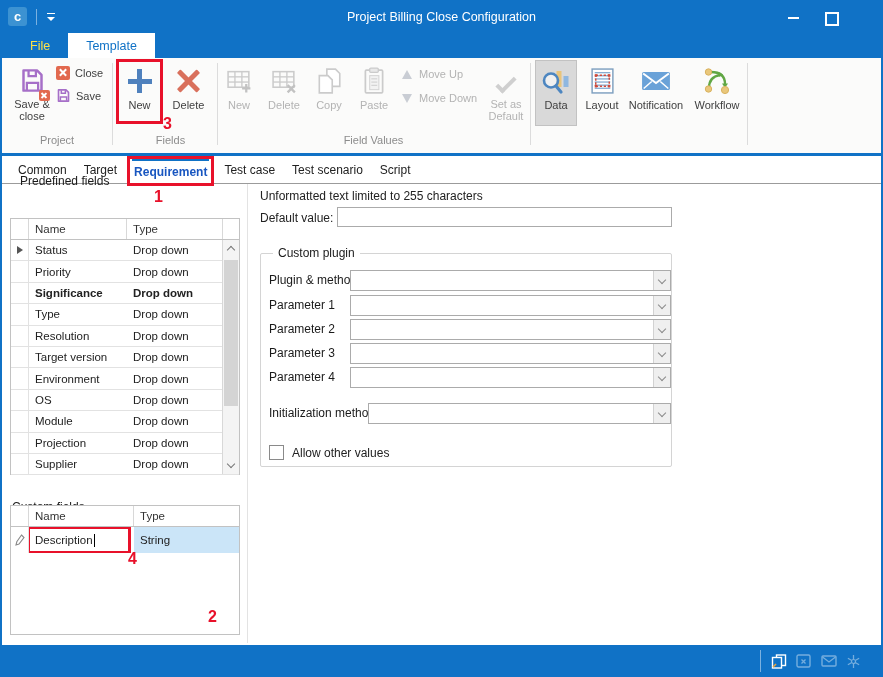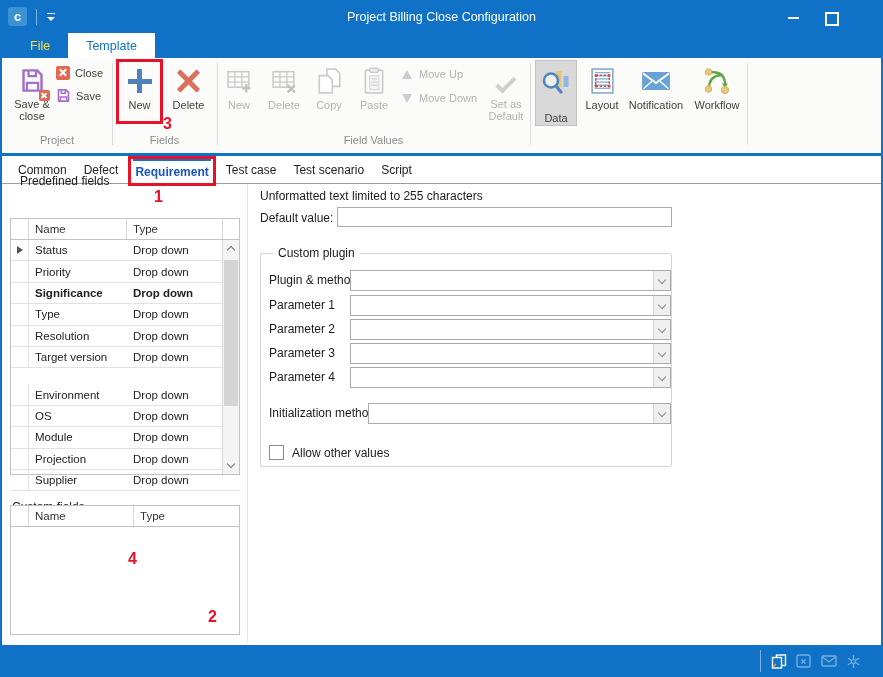--- a/index.html
+++ b/index.html
@@ -31,21 +31,21 @@
 
   
   .ribbon { position: relative; height: 98px; background: #FBFBFA; border-bottom: 3px solid #1072C6; }
   .gsep { position: absolute; top: 5px; height: 82px; width: 1px; background: #DCDCDC; }
   .glabel { position: absolute; top: 76px; height: 14px; text-align: center; font-size: 11px; color: #8C8C8C; }
   .rbtn { position: absolute; top: 3px; height: 62px; display: flex; flex-direction: column; align-items: center;
           font-size: 11px; color: #3F3F3F; cursor: default; }
   .rbtn .ricon { height: 36px; display: flex; align-items: center; justify-content: center; margin-top: 2px; }
   .rbtn .rlabel { text-align: center; line-height: 1.15; }
   .rbtn.disabled, .stackrow.disabled { color: #B3B3B3; }
-  .rbtn.selected { background: #D9D9D9; border: 1px solid #C2C2C2; top: 2px; height: 66px; justify-content: space-between; }
+  .rbtn.selected { background: #D9D9D9; border: 1px solid #C2C2C2; top: 2px; height: 66px; }
   .sbtn { position: absolute; left: 54px; display: flex; align-items: center; gap: 5px; font-size: 11px; color: #3F3F3F; height: 17px; }
   .stackrow { position: absolute; display: flex; align-items: center; gap: 7px; font-size: 11px; }
   .badgewrap { position: relative; }
   .badge-x { position: absolute; right: -4px; bottom: -3px; width: 11px; height: 11px; background: #E2694F; border-radius: 2px; }
   .badge-x::before,.badge-x::after { content:""; position:absolute; left:4.5px; top:2px; width:1.8px; height:7px; background:#fff; }
   .badge-x::before{ transform:rotate(45deg);} .badge-x::after{ transform:rotate(-45deg);}
   .icon-closebox { width: 14px; height: 14px; background: #E2694F; border-radius: 2px; position: relative; }
   .icon-closebox::before,.icon-closebox::after { content:""; position:absolute; left:6px; top:2.5px; width:2px; height:9px; background:#fff; }
   .icon-closebox::before{ transform:rotate(45deg);} .icon-closebox::after{ transform:rotate(-45deg);}
   .plus { position: relative; width: 24px; height: 24px; }
@@ -164,21 +164,21 @@
       <span class="rlabel">New</span>
       <span class="annbox" style="left:-1px;right:-1px;top:-2px;bottom:-1px;"></span>
     </div>
     <div class="rbtn" style="left:164px;width:45px;">
       <span class="ricon">
           <span class="bigx"></span>
         </span>
       <span class="rlabel">Delete</span>
     </div>
     <div class="annnum" style="left:161px;top:57px;">3</div>
-    <div class="glabel" style="left:110px;width:105px;">Fields</div>
+    <div class="glabel" style="left:116px;width:105px;">Fields</div>
     <div class="gsep" style="left:215px;"></div>
 
     <div class="rbtn disabled" style="left:216px;width:42px;">
       <span class="ricon">
         <svg width="27" height="26" viewBox="0 0 26 24">
             <rect x="2" y="3" width="20" height="15" fill="none" stroke="#CBCBCB" stroke-width="1.5"></rect>
             <line x1="2" y1="8" x2="22" y2="8" stroke="#CBCBCB" stroke-width="1.3"></line>
             <line x1="2" y1="13" x2="22" y2="13" stroke="#CBCBCB" stroke-width="1.3"></line>
             <line x1="8.6" y1="3" x2="8.6" y2="18" stroke="#CBCBCB" stroke-width="1.3"></line>
             <line x1="15.3" y1="3" x2="15.3" y2="18" stroke="#CBCBCB" stroke-width="1.3"></line>
@@ -298,21 +298,21 @@
       </span>
       <span class="rlabel">Workflow</span>
     </div>
     <div class="gsep" style="left:745px;"></div>
   </div>
 
   <div class="main">
 
     <div class="subtabs">
       <div class="subtab">Common</div>
-      <div class="subtab">Defect</div>
+      <div class="subtab">Target</div>
       <div class="subtab active">
         <span>Requirement</span>
         <span class="annbox" style="left:-5px;right:-5px;top:-5px;bottom:-3px;"></span>
       </div>
       <div class="subtab">Test case</div>
       <div class="subtab">Test scenario</div>
       <div class="subtab">Script</div>
     </div>
     <div class="annnum" style="left:152px;top:32px;">1</div>
 
@@ -350,21 +350,21 @@
       <div class="grow" style="height:21.4px;">
         <div class="cell c-mark"></div>
         <div class="cell" style="width:98px;">Resolution</div>
         <div class="cell" style="width:96px;">Drop down</div>
       </div>
       <div class="grow" style="height:21.4px;">
         <div class="cell c-mark"></div>
         <div class="cell" style="width:98px;">Target version</div>
         <div class="cell" style="width:96px;">Drop down</div>
       </div>
-      <div class="grow" style="height:21.4px;margin-top:16px;">
+      <div class="grow" style="height:21.4px;">
         <div class="cell c-mark"></div>
         <div class="cell" style="width:98px;">Environment</div>
         <div class="cell" style="width:96px;">Drop down</div>
       </div>
       <div class="grow" style="height:21.4px;">
         <div class="cell c-mark"></div>
         <div class="cell" style="width:98px;">OS</div>
         <div class="cell" style="width:96px;">Drop down</div>
       </div>
       <div class="grow" style="height:21.4px;">
@@ -392,20 +392,37 @@
           </div>
       </div>
     </div>
 
     <div class="seclabel" style="left:10px;top:328px;margin-top:16px;">Custom fields</div>
     <div class="gridtbl" style="left:8px;top:349px;width:230px;height:130px;">
       <div class="grow hdr" style="height:21px;">
         <div class="cell c-mark"></div>
         <div class="cell" style="width:105px;border-right:1px solid #D8D8D8;">Name</div>
         <div class="cell" style="width:105px;">Type</div>
+      </div>
+      <div class="grow" style="height:26px;border-bottom:none;">
+        <div class="cell c-mark">
+          <span class="pencil-svg">
+            <svg width="10" height="12" viewBox="0 0 10 12">
+                <path d="M6.5 1 L9 3.5 L4 10 L1 11 L1.8 7.8 Z" fill="none" stroke="#8A8A8A" stroke-width="1.1"></path>
+              </svg>
+          </span>
+        </div>
+        <div class="cell" style="width:105px;padding-left:0;">
+          <div class="editbox">
+            <span>Description</span>
+            <span class="caret"></span>
+            <span class="annbox" style="left:-3px;right:-2px;top:-3px;bottom:-3px;"></span>
+          </div>
+        </div>
+        <div class="cell" style="width:105px;background:#CBE5F8;">String</div>
       </div>
     </div>
     <div class="annnum" style="left:126px;top:394px;">4</div>
     <div class="annnum" style="left:206px;top:452px;">2</div>
 
     <div class="rp-caption">Unformatted text limited to 255 characters</div>
     <div class="rp-deflabel">Default value:</div>
     <input class="rp-definput" type="text" value="" style="">
 
     <div class="groupbox">

